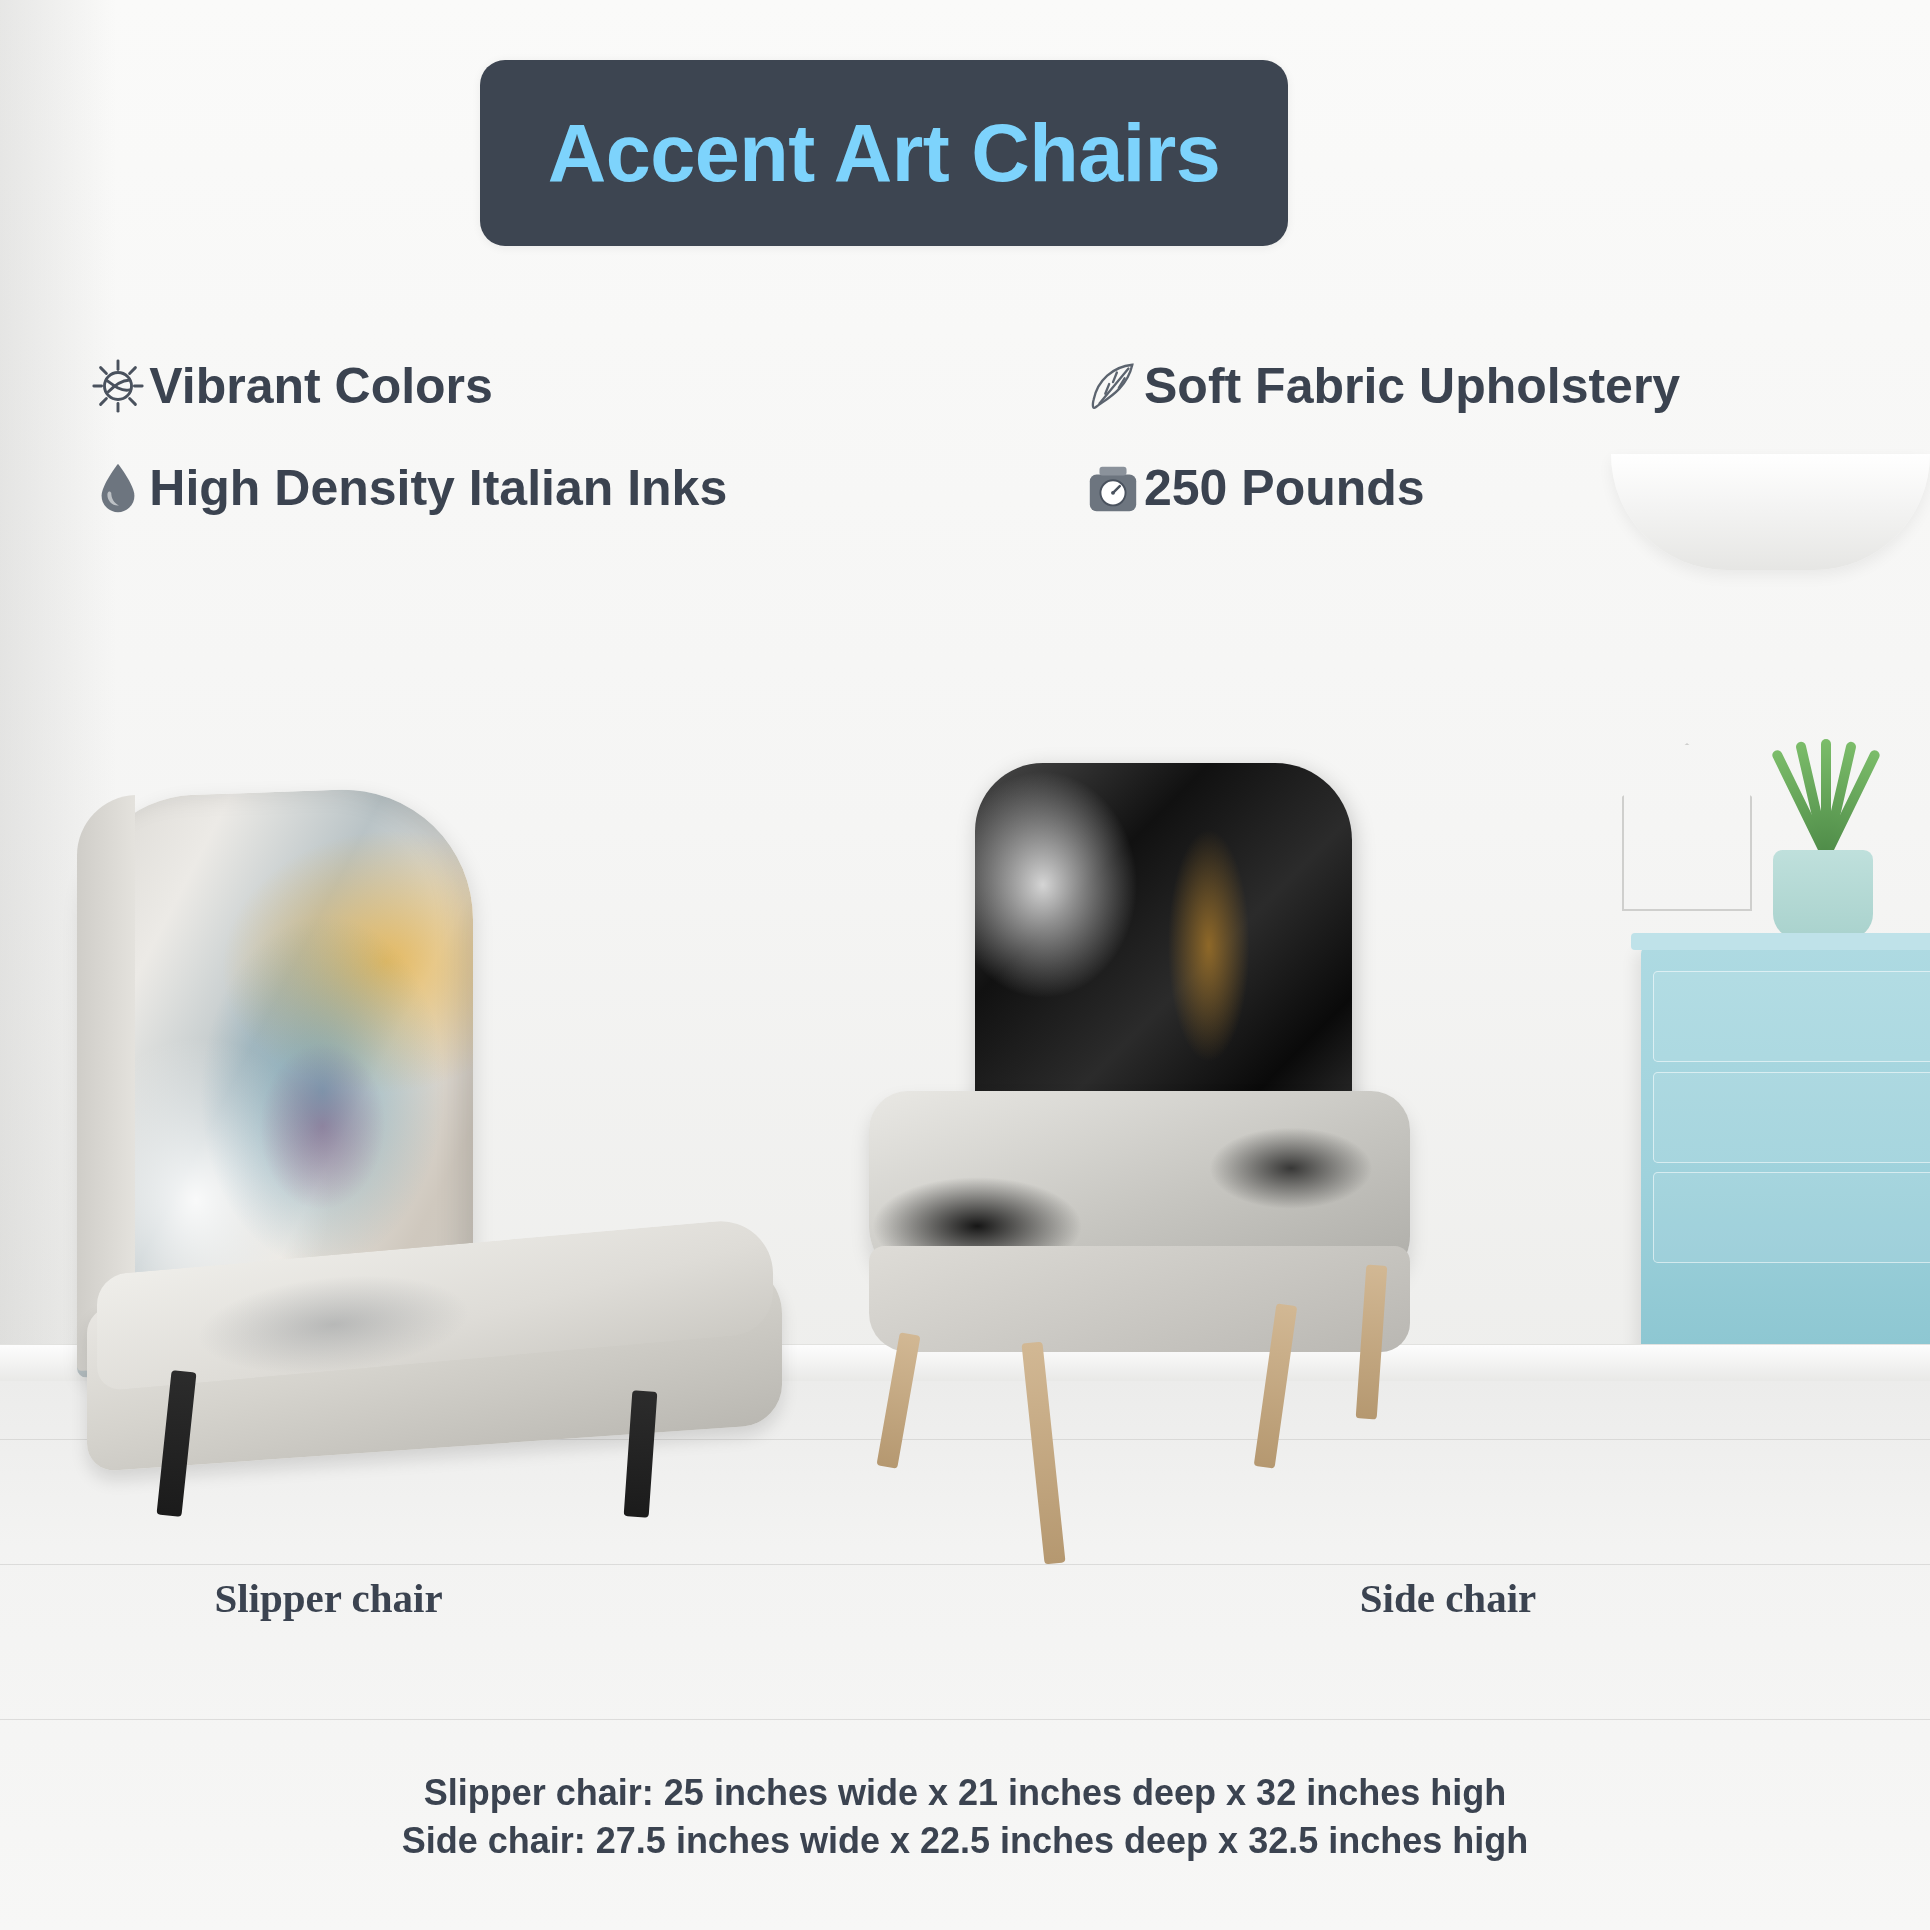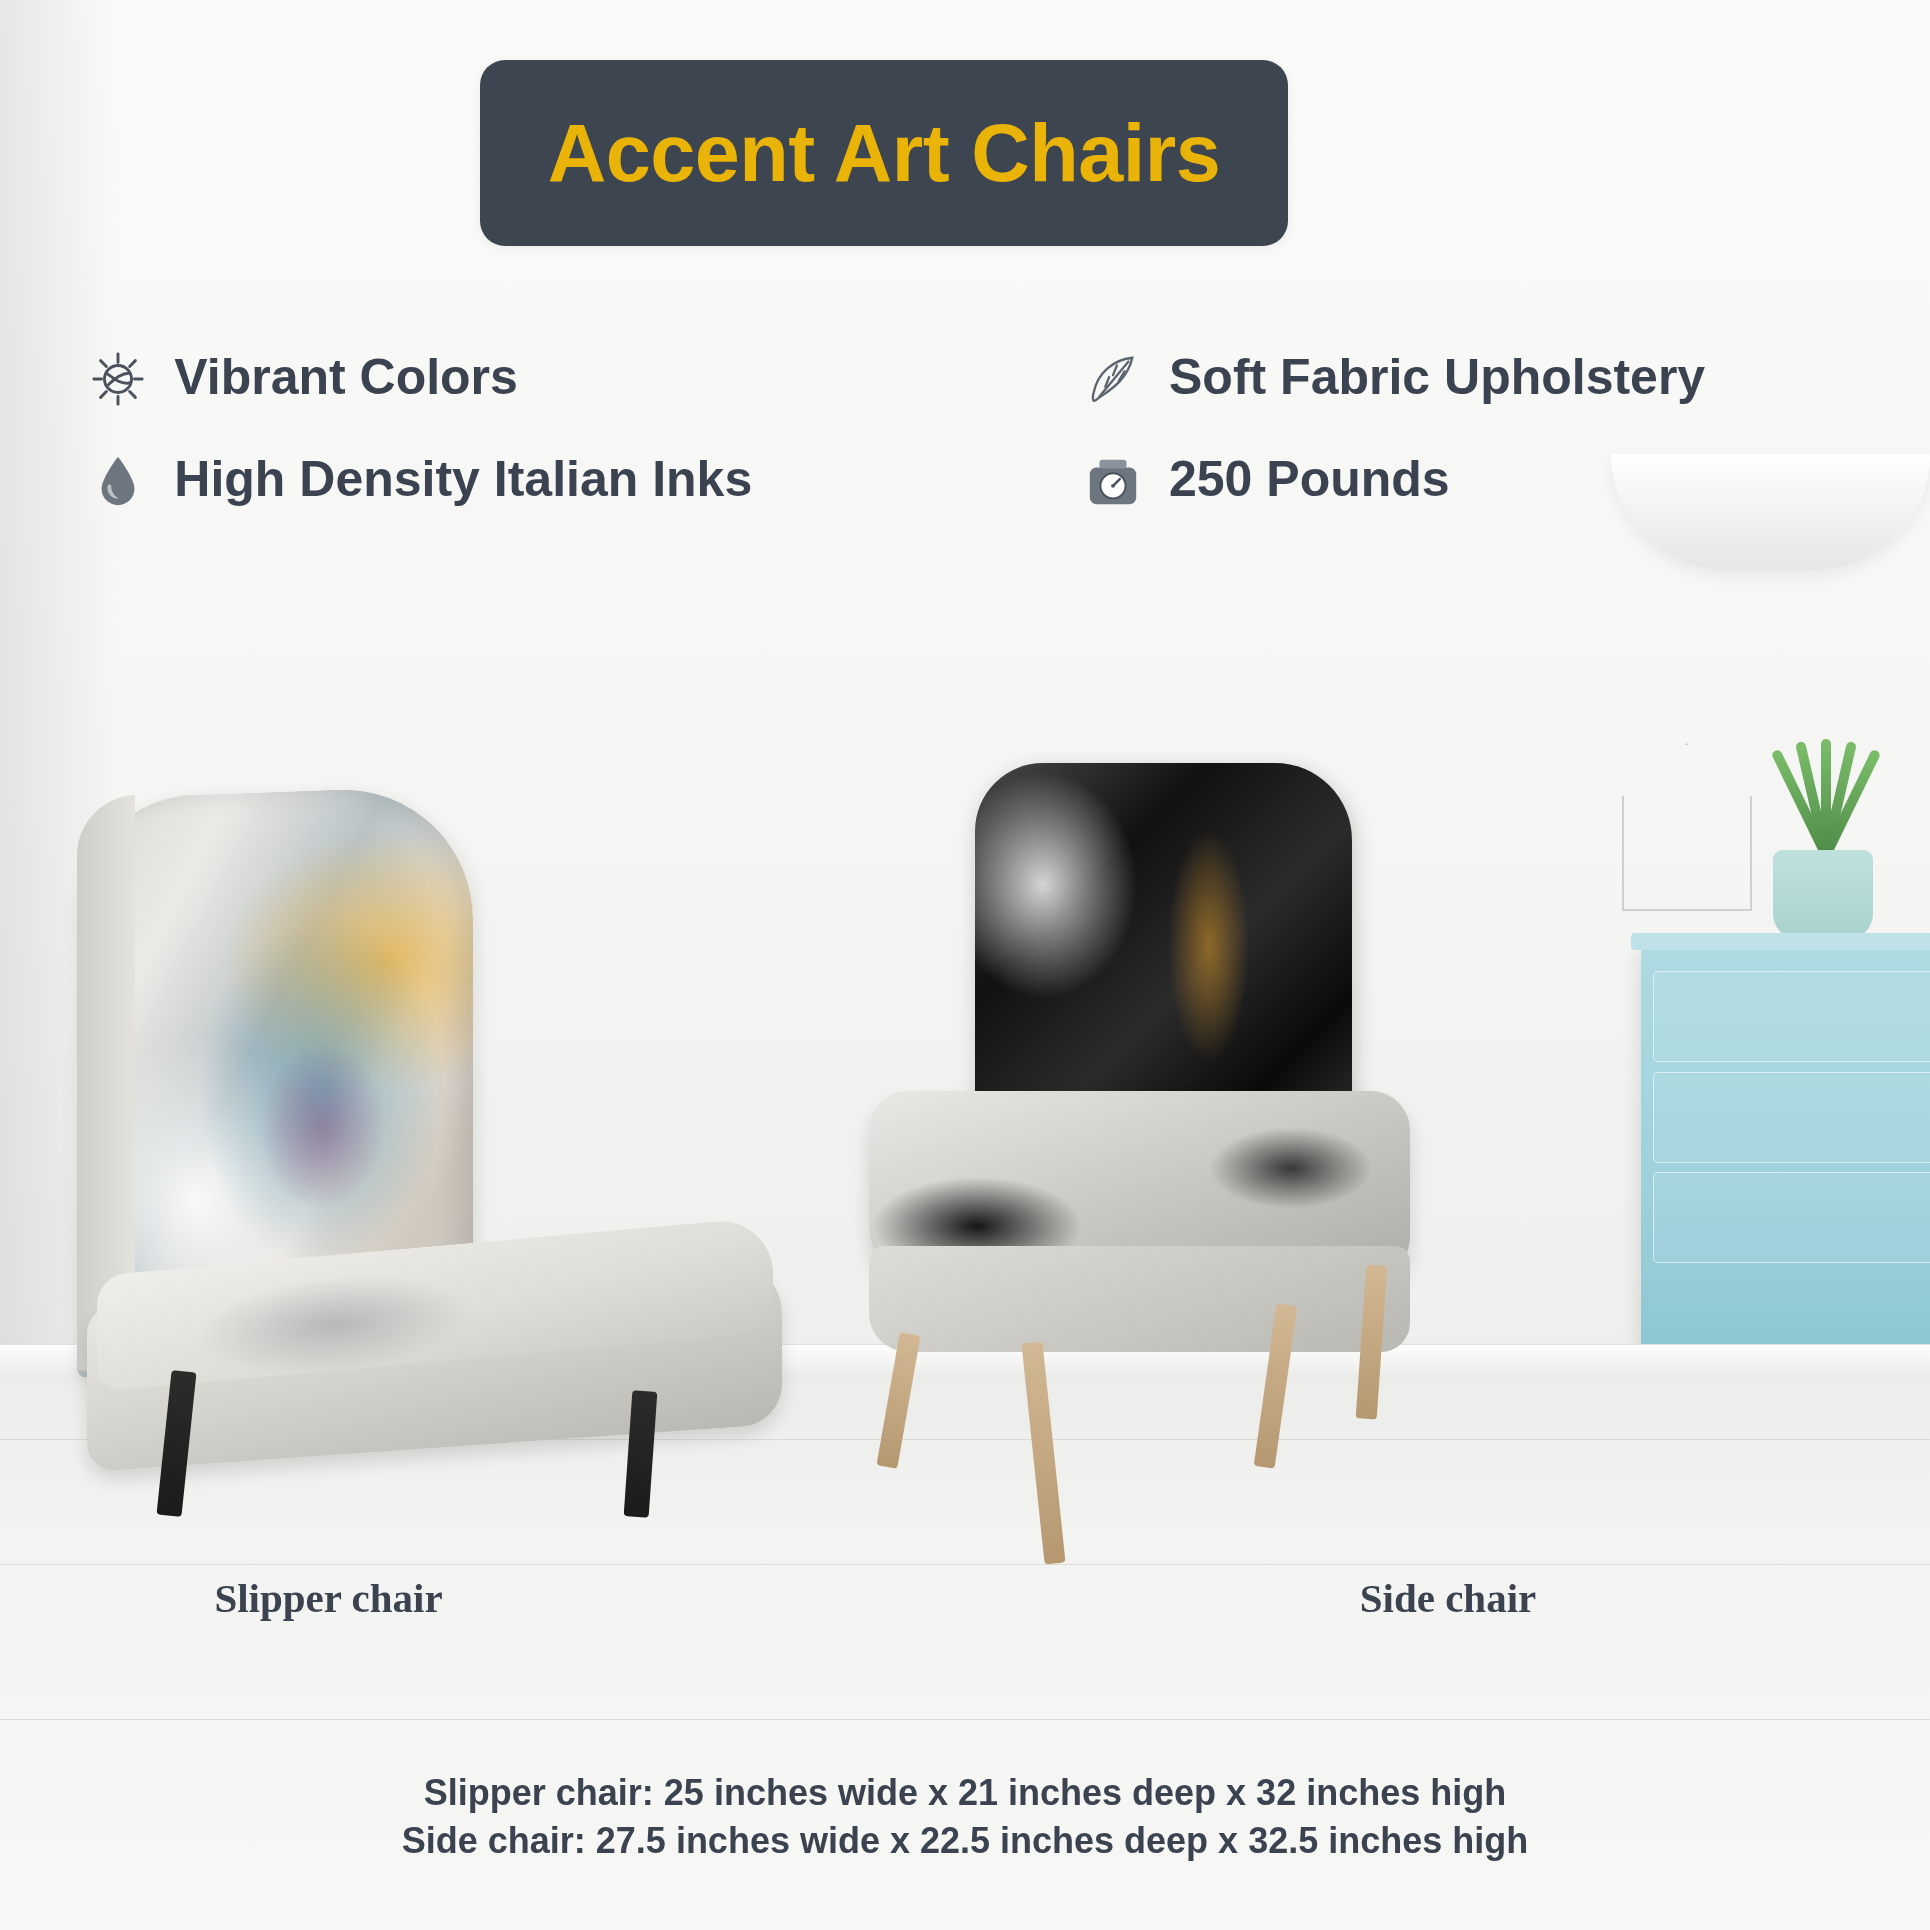--- a/index.html
+++ b/index.html
@@ -64,21 +64,21 @@
     width: 808px;
     height: 186px;
     background: #3d4551;
     border-radius: 25px;
     display: flex;
     align-items: center;
     justify-content: center;
     box-shadow: 0 1.9px 9.7px rgba(0,0,0,0.06);
   }
   .title-badge span {
-    color: #eab308;
+    color: #7dd3fc;
     font-size: 81px;
     font-weight: bold;
     letter-spacing: -0.5px;
   }
 
   
   .features {
     position: absolute;
     top: 348px;
     left: 68px;
@@ -89,21 +89,21 @@
   }
   .feature-col {
     display: flex;
     flex-direction: column;
     gap: 27px;
   }
   .feature-col.left { width: 753px; margin-left: 19.3px; }
   .feature-col.right { width: 734px; margin-right: 58px; }
   .feature {
     display: flex;
-    gap: 25px;
+    align-items: center;
     height: 75px;
   }
   .feature .icon {
     width: 62px;
     height: 62px;
     flex: 0 0 62px;
     display: flex;
     align-items: center;
     justify-content: center;
   }

